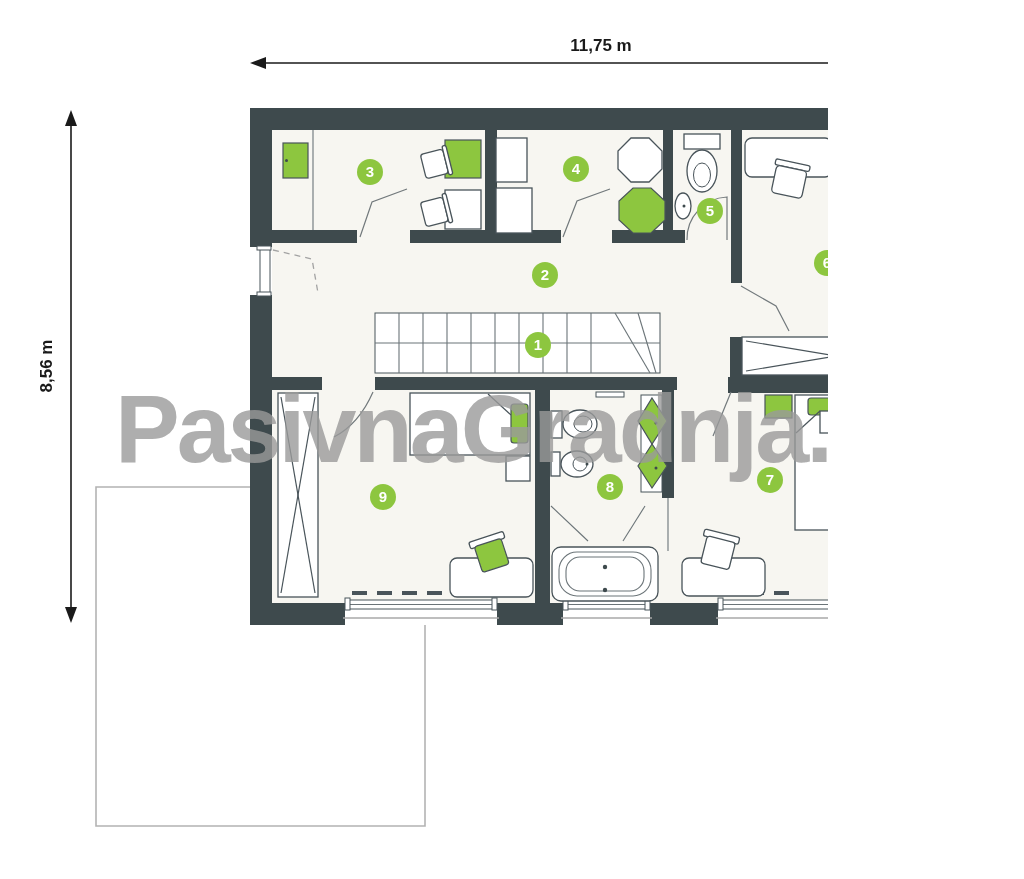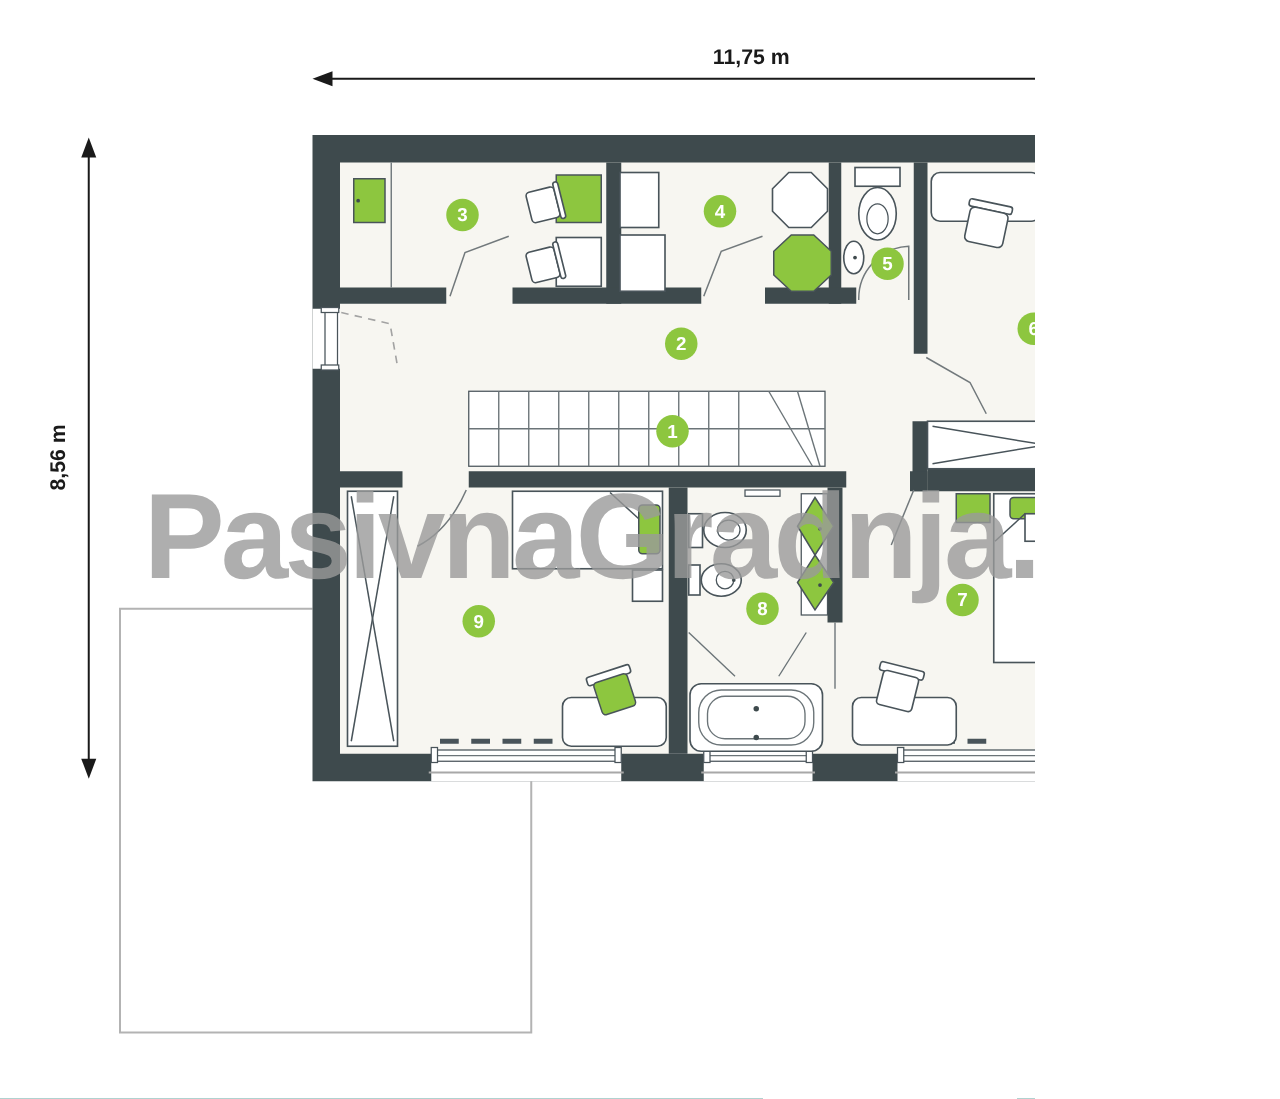--- a/index.html
+++ b/index.html
@@ -5,21 +5,21 @@
   :root{
     --wall:#3e4a4d;
     --floor:#f7f6f1;
     --line:#49545a;
     --green:#8dc63f;
     --wm:#9a9a9a;
     --terrace:#b3b3b3;
     --dim:#1a1a1a;
   }
   html,body{margin:0;padding:0;background:#ffffff;}
-  #stage{position:relative;width:828px;height:879px;background:#0f766e;overflow:hidden;
+  #stage{position:relative;width:828px;height:879px;background:#be185d;overflow:hidden;
          font-family:"Liberation Sans", sans-serif;}
   svg{position:absolute;left:0;top:0;}
   .wall{fill:var(--wall);stroke:none;}
   .floor{fill:var(--floor);}
   .fw{fill:#ffffff;stroke:var(--line);stroke-width:1.3;}
   .fwthin{fill:#ffffff;stroke:var(--line);stroke-width:1;}
   .g{fill:var(--green);stroke:var(--line);stroke-width:1.2;}
   .ln{stroke:var(--line);stroke-width:1.2;fill:none;}
   .lnthin{stroke:#6b7478;stroke-width:1.1;fill:none;}
   .door{stroke:#72797c;stroke-width:1.2;fill:none;}

